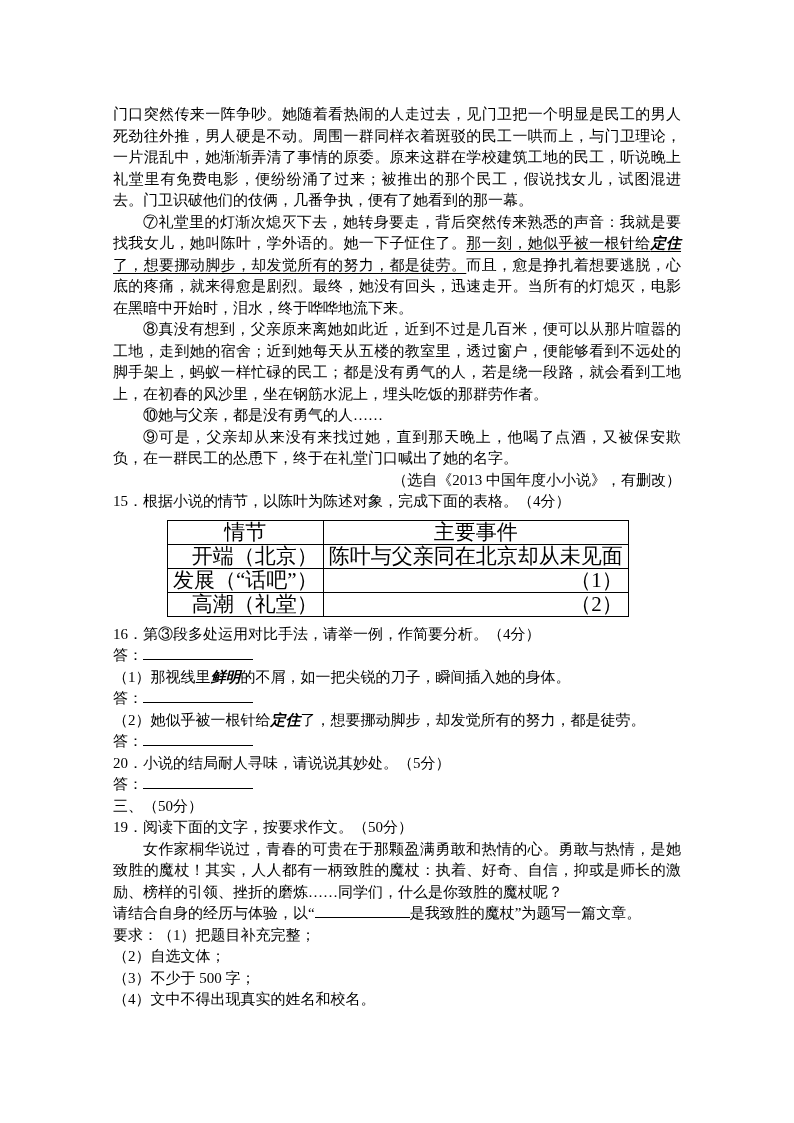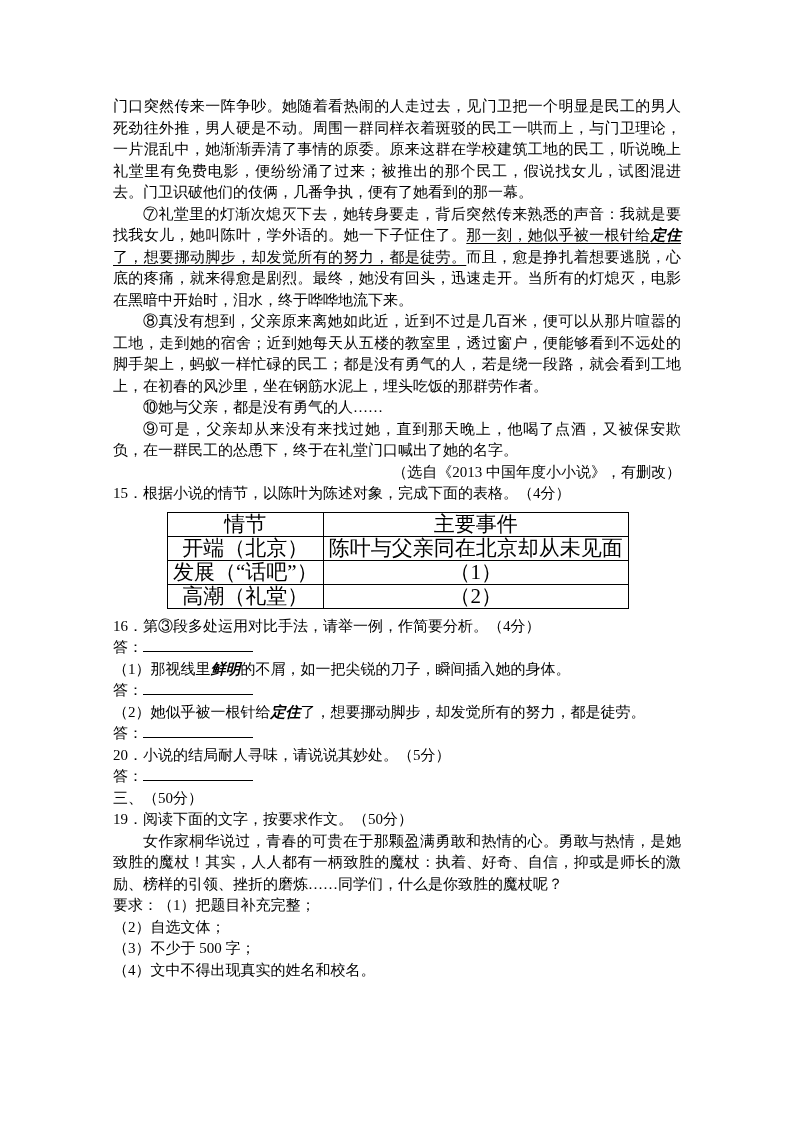--- a/index.html
+++ b/index.html
@@ -2,37 +2,37 @@
 <html><head>
 <meta charset="utf-8">
 <style>
   html,body{margin:0;padding:0;background:#ffffff;}
   .page{
     width:794px;height:1123px;background:#ffffff;color:#000000;
     font-family:"Liberation Serif","DejaVu Serif",serif;
     position:relative;overflow:hidden;
   }
   .content{
-    position:absolute;left:113px;top:96px;width:568px;
+    position:absolute;left:113px;top:104px;width:568px;
     font-size:15px;line-height:21.5px;text-align:justify;
   }
   .para{margin:0;}
   .indent{text-indent:2em;}
   .right{text-align:right;}
   .u{text-decoration:underline;text-underline-offset:3px;margin-top:8px;}
   .bi{font-weight:bold;font-style:italic;}
   .blank{display:inline-block;width:110px;height:14px;border-bottom:1px solid #000;vertical-align:baseline;}
   .title-blank{display:inline-block;width:95px;height:14px;border-bottom:1px solid #000;vertical-align:baseline;}
   table.q15-table{border-collapse:collapse;margin:7px 0 7px 54px;table-layout:fixed;}
   .q15-table th,.q15-table td{
     border:1px solid #000;font-weight:normal;font-size:21px;line-height:21px;
     height:23px;padding:0 5px;overflow:hidden;white-space:nowrap;
   }
   .q15-table th{text-align:center;}
-  .q15-table td{text-align:center;}
+  .q15-table td{text-align:right;}
   .col1{width:150px;}
   .col2{width:270px;}
 </style>
 </head>
 <body>
 
 <div class="page">
   <div class="content">
 
     <p class="para"><span>门口突然传来一阵争吵。她随着看热闹的人走过去，见门卫把一个明显是民工的男人死劲往外推，男人硬是不动。周围一群同样衣着斑驳的民工一哄而上，与门卫理论，一片混乱中，她渐渐弄清了事情的原委。原来这群在学校建筑工地的民工，听说晚上礼堂里有免费电影，便纷纷涌了过来；被推出的那个民工，假说找女儿，试图混进去。门卫识破他们的伎俩，几番争执，便有了她看到的那一幕。</span></p>
@@ -87,20 +87,21 @@
 
     <p class="para"><span>20．小说的结局耐人寻味，请说说其妙处。（5分）</span></p>
     <p class="para"><span>答：</span><span class="blank"></span></p>
 
     <p class="para"><span>三、（50分）</span></p>
 
     <p class="para"><span>19．阅读下面的文字，按要求作文。（50分）</span></p>
 
     <p class="para indent"><span>女作家桐华说过，青春的可贵在于那颗盈满勇敢和热情的心。勇敢与热情，是她致胜的魔杖！其实，人人都有一柄致胜的魔杖：执着、好奇、自信，抑或是师长的激励、榜样的引领、挫折的磨炼……同学们，什么是你致胜的魔杖呢？</span></p>
 
+    <p class="para"><span>请结合自身的经历与体验，以“</span><span class="title-blank"></span><span>是我致胜的魔杖”为题写一篇文章。</span></p>
 
     <p class="para"><span>要求：（1）把题目补充完整；</span></p>
     <p class="para"><span>（2）自选文体；</span></p>
     <p class="para"><span>（3）不少于 500 字；</span></p>
     <p class="para"><span>（4）文中不得出现真实的姓名和校名。</span></p>
 
   </div>
 </div>
 
 </body></html>

